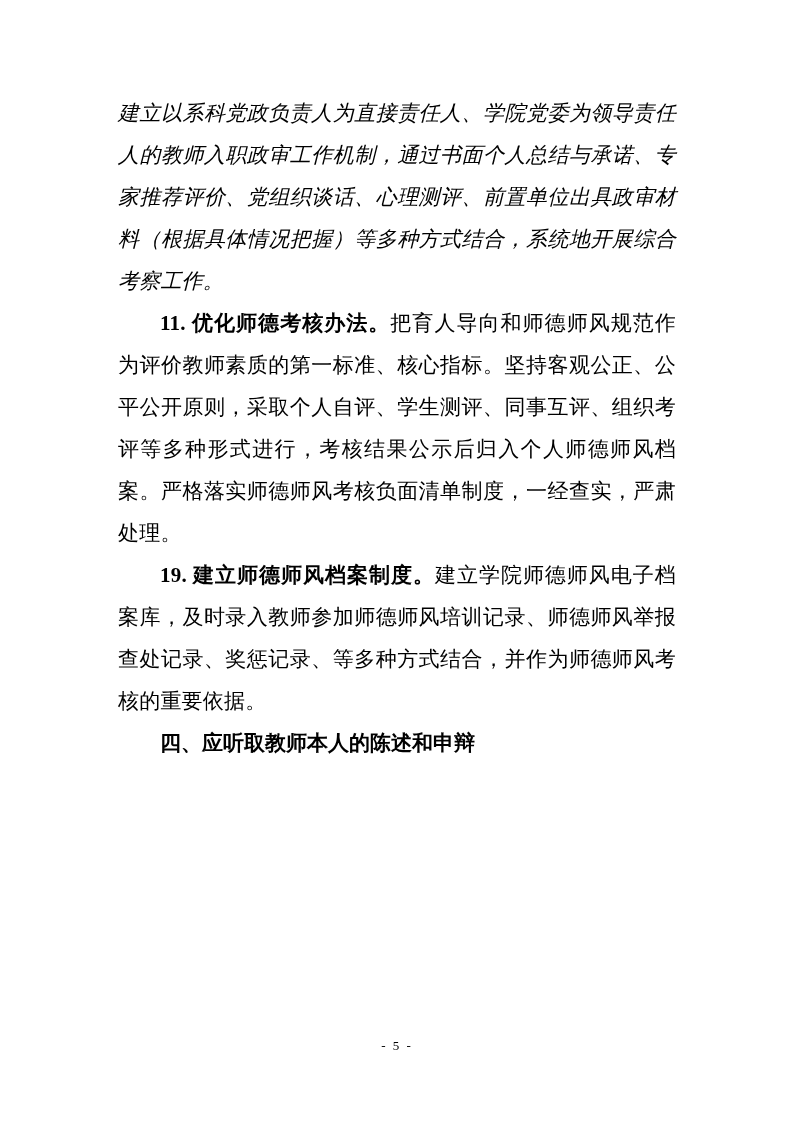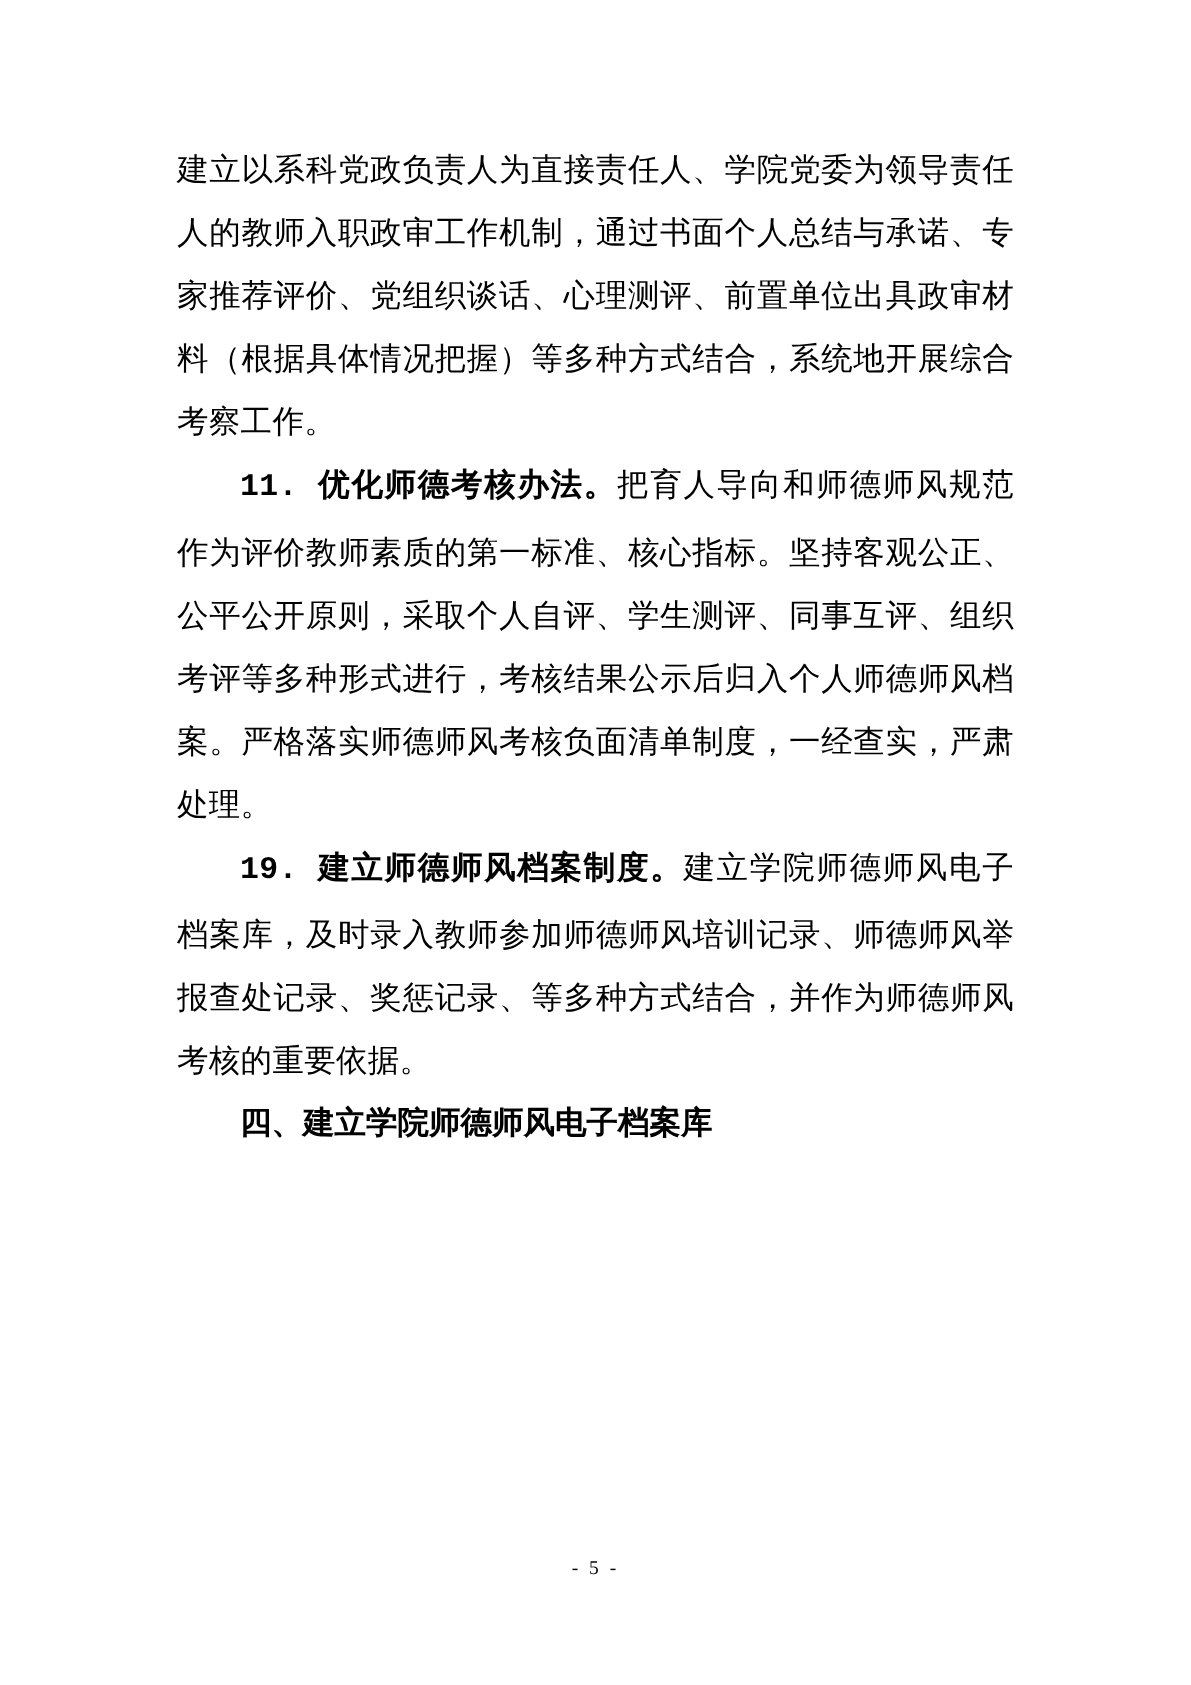--- a/index.html
+++ b/index.html
@@ -30,23 +30,24 @@
     margin: 0;
     font-size: 21px;
     line-height: 42px;
     text-align: justify;
     text-justify: inter-ideograph;
     text-indent: 42px;
     letter-spacing: 0.2px;
   }
   .para.no-indent {
     text-indent: 0;
+    font-style: italic;
   }
   .lead {
-    font-family: Liberation Mono, monospace;
+    font-family: Liberation Serif, serif;
     font-weight: 700;
   }
   .section-heading {
     margin: 0;
     font-size: 21px;
     line-height: 42px;
     font-weight: 700;
     font-family: "Liberation Sans", sans-serif;
     text-indent: 42px;
     text-align: left;
@@ -70,21 +71,21 @@
 
 <div class="page">
   <main class="doc-body">
 
     <p class="para no-indent">建立以系科党政负责人为直接责任人、学院党委为领导责任人的教师入职政审工作机制，通过书面个人总结与承诺、专家推荐评价、党组织谈话、心理测评、前置单位出具政审材料（根据具体情况把握）等多种方式结合，系统地开展综合考察工作。</p>
 
     <p class="para"><strong class="lead">11. 优化师德考核办法。</strong><span>把育人导向和师德师风规范作为评价教师素质的第一标准、核心指标。坚持客观公正、公平公开原则，采取个人自评、学生测评、同事互评、组织考评等多种形式进行，考核结果公示后归入个人师德师风档案。严格落实师德师风考核负面清单制度，一经查实，严肃处理。</span></p>
 
     <p class="para"><strong class="lead">19. 建立师德师风档案制度。</strong><span>建立学院师德师风电子档案库，及时录入教师参加师德师风培训记录、师德师风举报查处记录、奖惩记录、等多种方式结合，并作为师德师风考核的重要依据。</span></p>
 
-    <h2 class="section-heading">四、建立学院师德师风电子档案库</h2>
+    <h2 class="section-heading">四、应听取教师本人的陈述和申辩</h2>
 
 
   </main>
 
   <footer class="page-footer">
     <span class="page-number">- 5 -</span>
   </footer>
 </div>
 
 </body></html>

